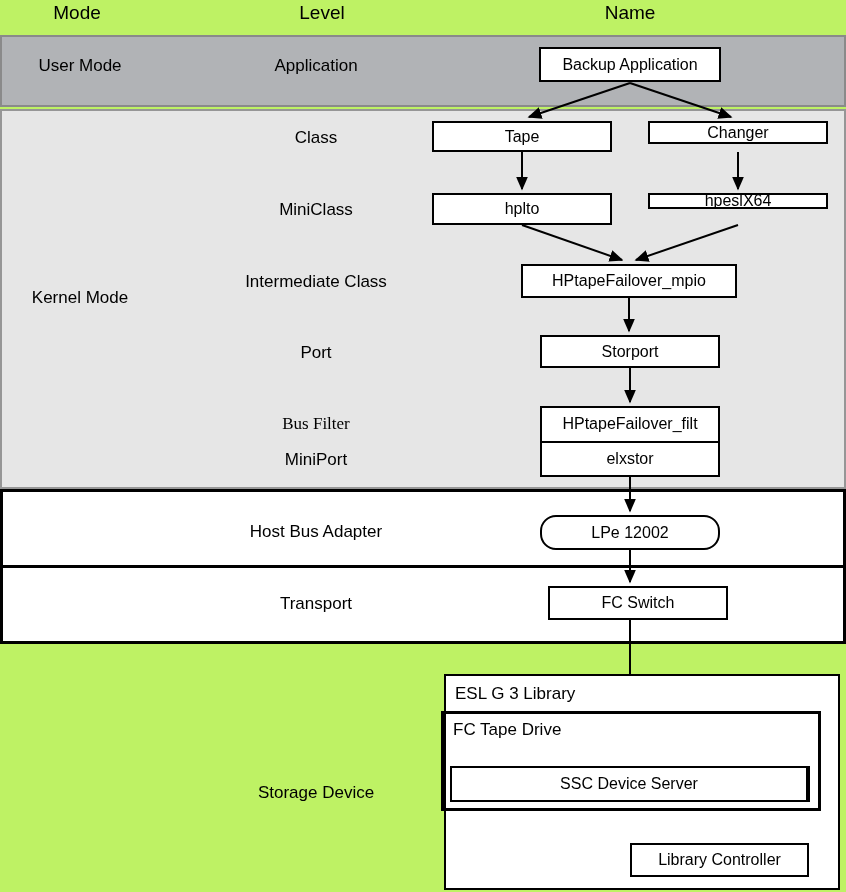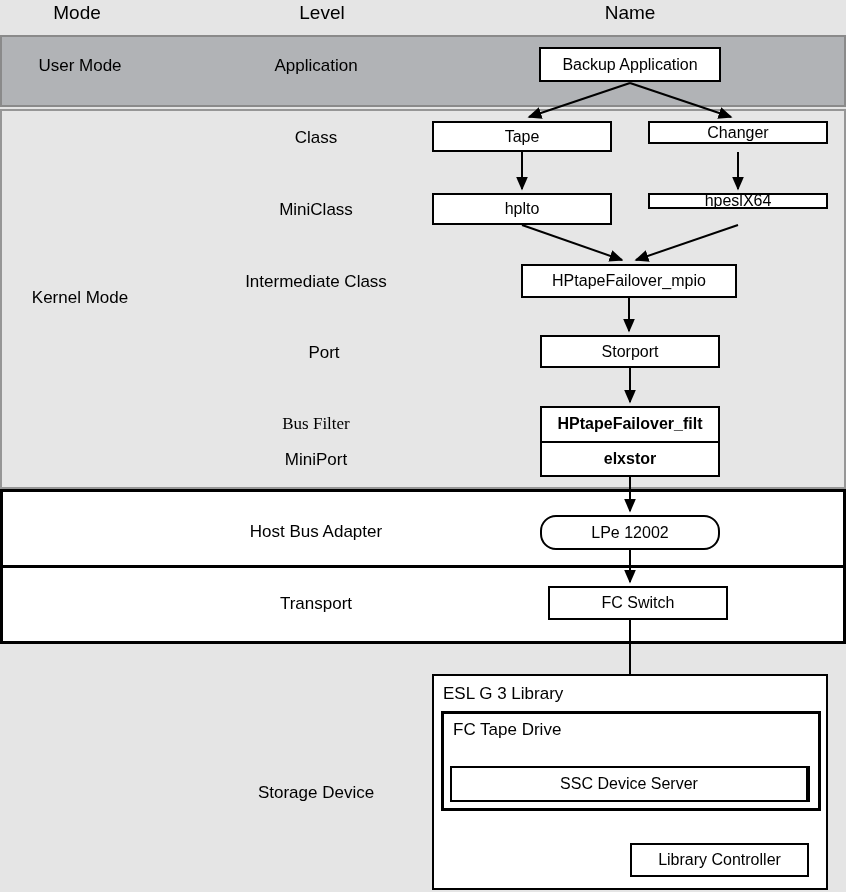--- a/index.html
+++ b/index.html
@@ -1,30 +1,30 @@
 <!DOCTYPE html>
 <html><head>
 <meta charset="utf-8">
 <style>
   html,body{margin:0;padding:0;background:#ffffff;}
   #canvas{
-    position:relative;width:846px;height:892px;background:#e5e5e5;
+    position:relative;width:846px;height:892px;background:#bef264;
     font-family:"Liberation Sans", sans-serif;color:#000;overflow:hidden;
   }
   .band{position:absolute;left:0;width:846px;box-sizing:border-box;z-index:1;}
   .band-user{background:#b1b3b6;border:2px solid #8a8a8a;}
   .band-kernel{background:#e6e6e6;border:2px solid #969696;}
   .band-white{background:#ffffff;border:3px solid #000000;}
   .collabel{position:absolute;transform:translateX(-50%);font-size:19px;z-index:3;white-space:nowrap;}
   .lvl{position:absolute;transform:translateX(-50%);font-size:17px;z-index:3;white-space:nowrap;}
   .node{
     position:absolute;box-sizing:border-box;background:#ffffff;border:2px solid #000000;
     display:flex;align-items:center;justify-content:center;font-size:16px;z-index:4;white-space:nowrap;
   }
-  .stack{position:absolute;box-sizing:border-box;background:#fff;border:2px solid #000;z-index:4;display:flex;flex-direction:column;font-weight:bold;}
+  .stack{position:absolute;box-sizing:border-box;background:#fff;border:2px solid #000;z-index:4;display:flex;flex-direction:column;}
   .stack .cell{flex:1;display:flex;align-items:center;justify-content:center;font-size:16px;}
   .stack .cell:first-child{border-bottom:2px solid #000;}
   .hrow{position:absolute;box-sizing:border-box;background:#fff;border:2px solid #000;z-index:4;display:flex;}
   .hrow .cell{flex:1;display:flex;align-items:center;justify-content:center;font-size:16px;white-space:nowrap;}
   .hrow .cell:first-child{border-right:2px solid #000;}
   .frame{position:absolute;box-sizing:border-box;background:transparent;z-index:2;}
   .frame .frame-label{position:absolute;left:9px;top:6px;font-size:17px;white-space:nowrap;background:transparent;}
   #arrows{position:absolute;left:0;top:0;z-index:2;}
 </style>
 </head>
@@ -41,21 +41,21 @@
   <div class="collabel" style="left:322px;top:2px;">Level</div>
   <div class="collabel" style="left:630px;top:2px;">Name</div>
 
   <div class="lvl" style="left:80px;top:56px;">User Mode</div>
   <div class="lvl" style="left:80px;top:288px;">Kernel Mode</div>
 
   <div class="lvl" style="left:316px;top:56px;">Application</div>
   <div class="lvl" style="left:316px;top:128px;">Class</div>
   <div class="lvl" style="left:316px;top:200px;">MiniClass</div>
   <div class="lvl" style="left:316px;top:272px;">Intermediate Class</div>
-  <div class="lvl" style="left:316px;top:343px;margin-left:8px;">Port</div>
+  <div class="lvl" style="left:316px;top:343px;">Port</div>
   <div class="lvl" style="left:316px;top:414px;font-family:Liberation Serif, serif;">Bus Filter</div>
   <div class="lvl" style="left:316px;top:450px;">MiniPort</div>
   <div class="lvl" style="left:316px;top:522px;">Host Bus Adapter</div>
   <div class="lvl" style="left:316px;top:594px;">Transport</div>
   <div class="lvl" style="left:316px;top:783px;">Storage Device</div>
 
   <svg id="arrows" width="846" height="892">
     <defs>
       <marker id="ah" markerWidth="7" markerHeight="6" refX="6.2" refY="3" orient="auto" markerUnits="strokeWidth">
         <path d="M0,0 L7,3 L0,6 z" fill="#000"></path>
@@ -88,21 +88,21 @@
   <div class="node" style="left:540px;top:335px;width:180px;height:33px;">Storport</div>
 
   <div class="stack" style="left:540px;top:406px;width:180px;height:71px;">
     <div class="cell">HPtapeFailover_filt</div>
     <div class="cell">elxstor</div>
   </div>
 
   <div class="node" style="left:540px;top:515px;width:180px;height:35px;border-radius:16px;">LPe 12002</div>
   <div class="node" style="left:548px;top:586px;width:180px;height:34px;">FC Switch</div>
 
-  <div class="frame" style="left:432px;top:674px;width:396px;height:216px;border:2px solid #000;background:#fff;">
+  <div class="frame" style="left:444px;top:674px;width:396px;height:216px;border:2px solid #000;background:#fff;">
     <div class="frame-label" style="top:8px;left:9px;">ESL G 3 Library</div>
   </div>
   <div class="frame" style="left:441px;top:711px;width:380px;height:100px;border:3px solid #000;z-index:3;">
     <div class="frame-label">FC Tape Drive</div>
   </div>
 
   <div class="hrow" style="left:450px;top:766px;width:360px;height:36px;">
     <div class="cell">SSC Device Server</div>
   </div>
 

